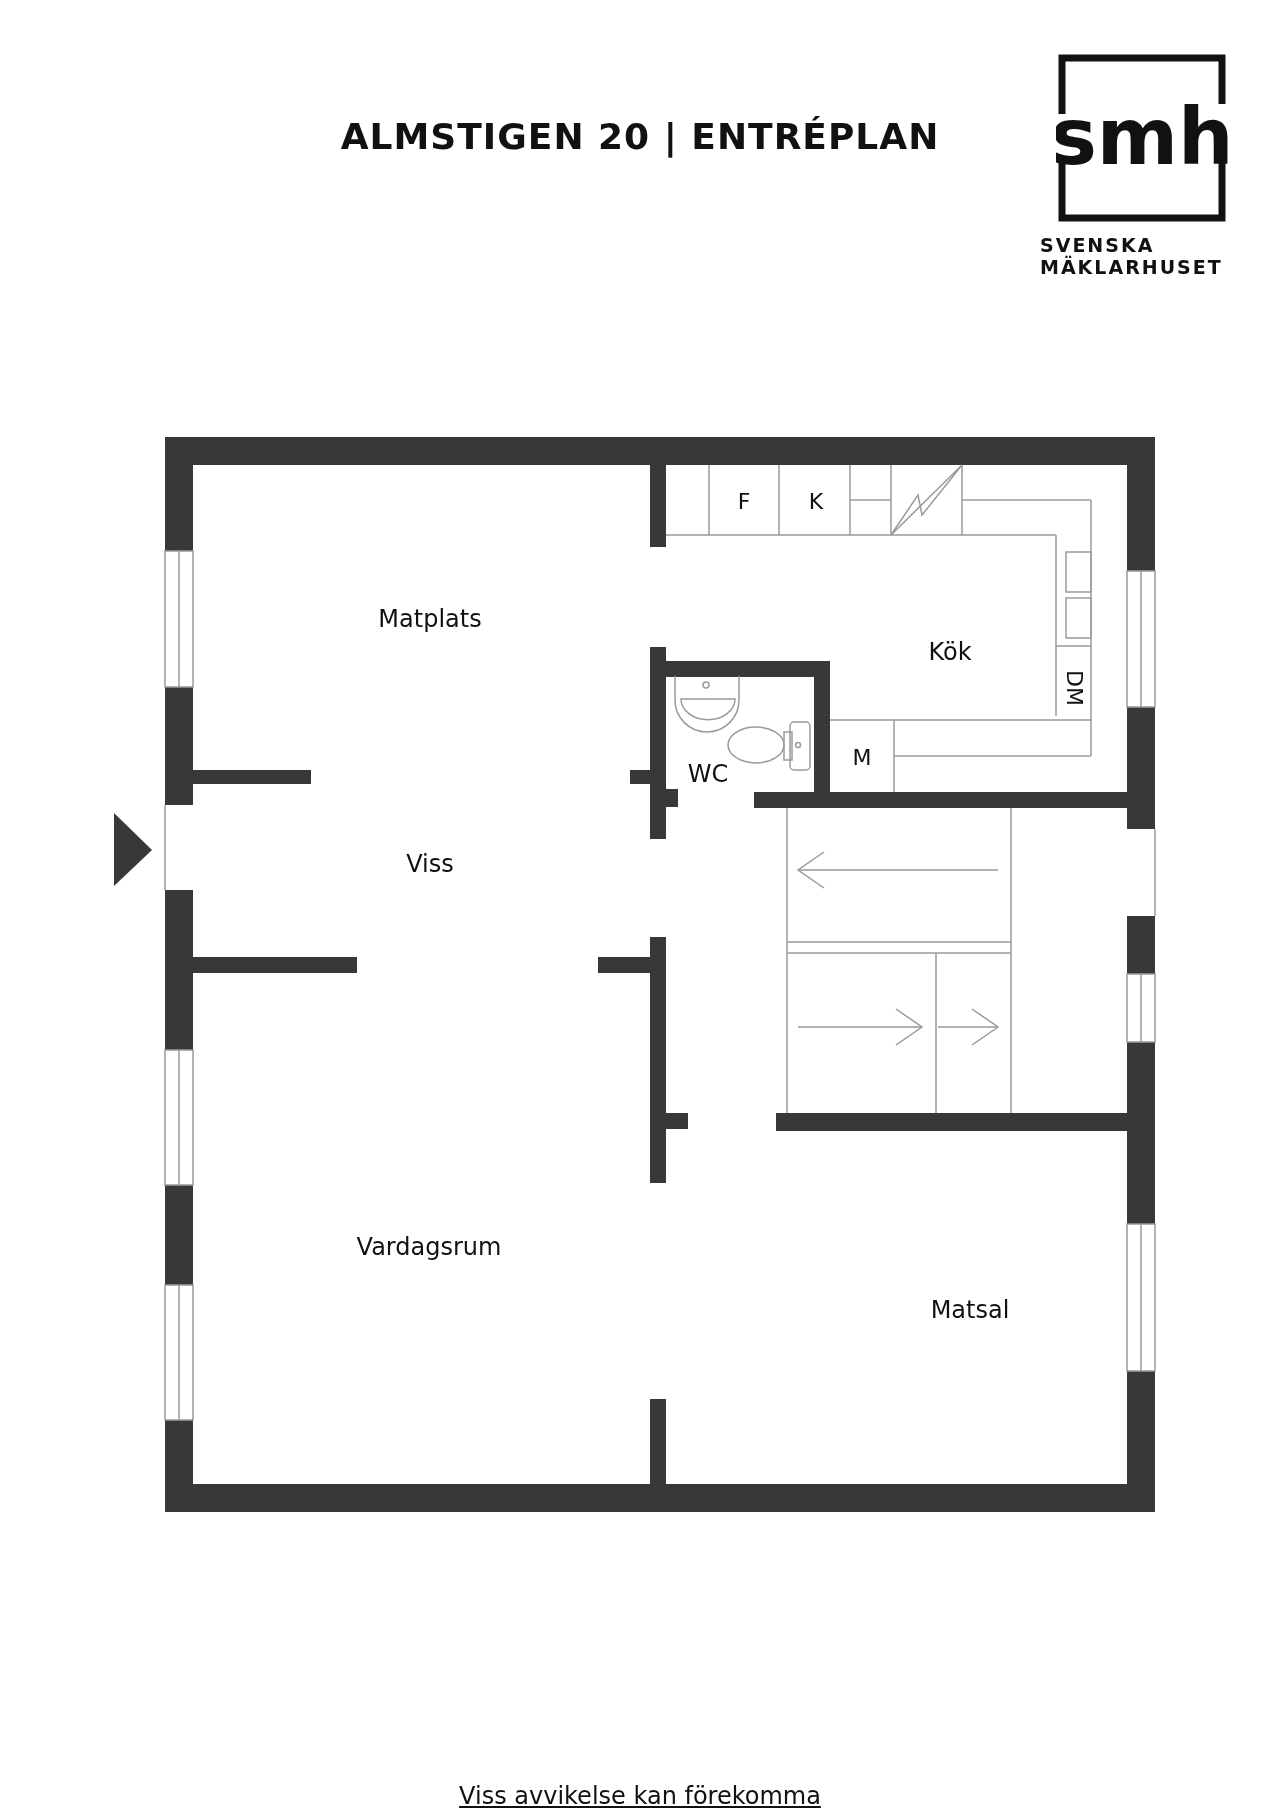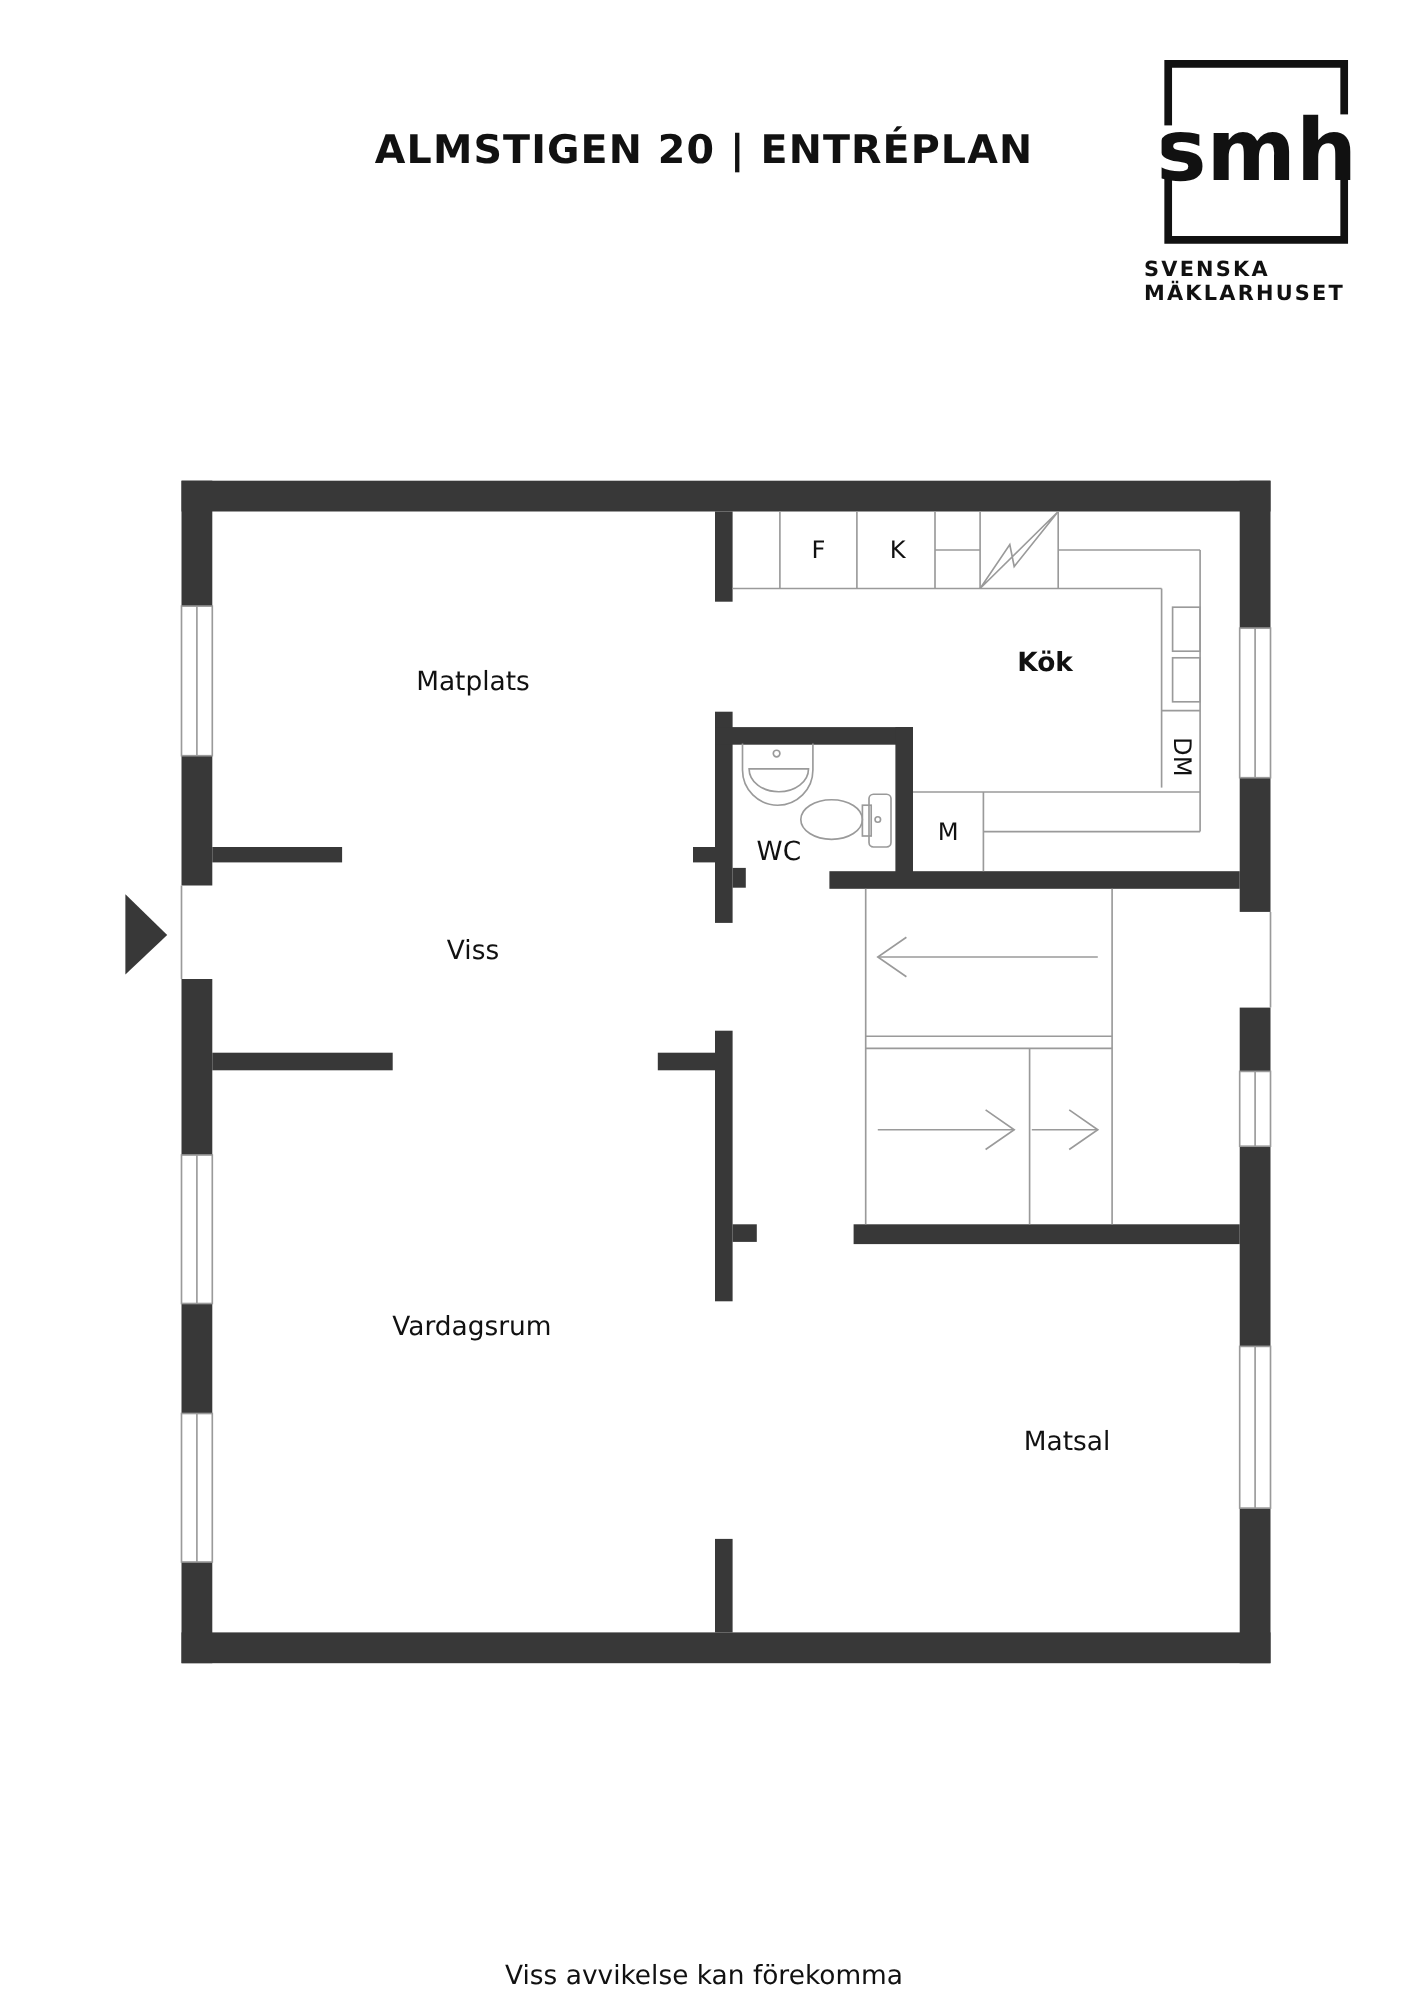--- a/index.html
+++ b/index.html
@@ -3,21 +3,21 @@
 <meta charset="utf-8">
 <style>
   html,body{margin:0;padding:0;background:#ffffff;}
   body{width:1280px;height:1811px;position:relative;overflow:hidden;font-family:"DejaVu Sans","Liberation Sans",sans-serif;color:#111;}
   .title{position:absolute;left:340px;top:116px;width:600px;text-align:center;font-size:36px;letter-spacing:1px;font-weight:700;}
   .logo{position:absolute;left:1056px;top:52px;width:172px;height:172px;}
   .logo-text{position:absolute;left:1040px;top:234px;width:204px;font-size:19px;font-weight:700;letter-spacing:2px;line-height:22px;}
   .plan{position:absolute;left:0;top:0;width:1280px;height:1811px;}
   .room-label{position:absolute;font-size:24px;white-space:nowrap;transform:translate(-50%,-50%);}
   .fix-label{position:absolute;font-size:22px;white-space:nowrap;transform:translate(-50%,-50%);font-weight:500;}
-  .footer{position:absolute;left:340px;top:1796px;width:600px;text-align:center;font-size:24px;transform:translateY(-50%);}
+  .footer{position:absolute;left:340px;top:1796px;width:600px;text-align:center;font-size:24px;transform:translateY(-50%);text-decoration:underline;}
 </style>
 </head>
 <body>
 
 <div class="title">ALMSTIGEN 20 | ENTRÉPLAN</div>
 
 <svg class="logo" viewBox="0 0 172 172">
   <path d="M6 6 H166 V166 H6 Z" fill="none" stroke="#111" stroke-width="7"></path>
   <rect x="0" y="62" width="12" height="48" fill="#fff"></rect>
   <rect x="160" y="52" width="12" height="40" fill="#fff"></rect>
@@ -125,24 +125,24 @@
     <line x1="798" y1="870" x2="998" y2="870"></line>
     <polyline points="824,852 798,870 824,888"></polyline>
     <line x1="798" y1="1027" x2="922" y2="1027"></line>
     <polyline points="896,1009 922,1027 896,1045"></polyline>
     <line x1="938" y1="1027" x2="998" y2="1027"></line>
     <polyline points="972,1009 998,1027 972,1045"></polyline>
   </g>
 </svg>
 
 <div class="room-label" style="left:430px;top:619px;text-align:right;">Matplats</div>
-<div class="room-label" style="left:950px;top:602px;font-weight:bold;">Kök</div>
+<div class="room-label" style="left:950px;top:652px;">Kök</div>
 <div class="room-label" style="left:430px;top:864px;">Viss</div>
 <div class="room-label" style="left:708px;top:774px;">WC</div>
-<div class="room-label" style="left:429px;top:1206px;">Vardagsrum</div>
+<div class="room-label" style="left:429px;top:1247px;">Vardagsrum</div>
 <div class="room-label" style="left:934px;top:1310px;margin-left:36px;">Matsal</div>
 
 <div class="fix-label" style="left:744px;top:501px;">F</div>
 <div class="fix-label" style="left:816px;top:501px;">K</div>
 <div class="fix-label" style="left:1074px;top:688px;transform:translate(-50%,-50%) rotate(90deg);">DM</div>
 <div class="fix-label" style="left:862px;top:757px;">M</div>
 
 <div class="footer">Viss avvikelse kan förekomma</div>
 
 </body></html>

